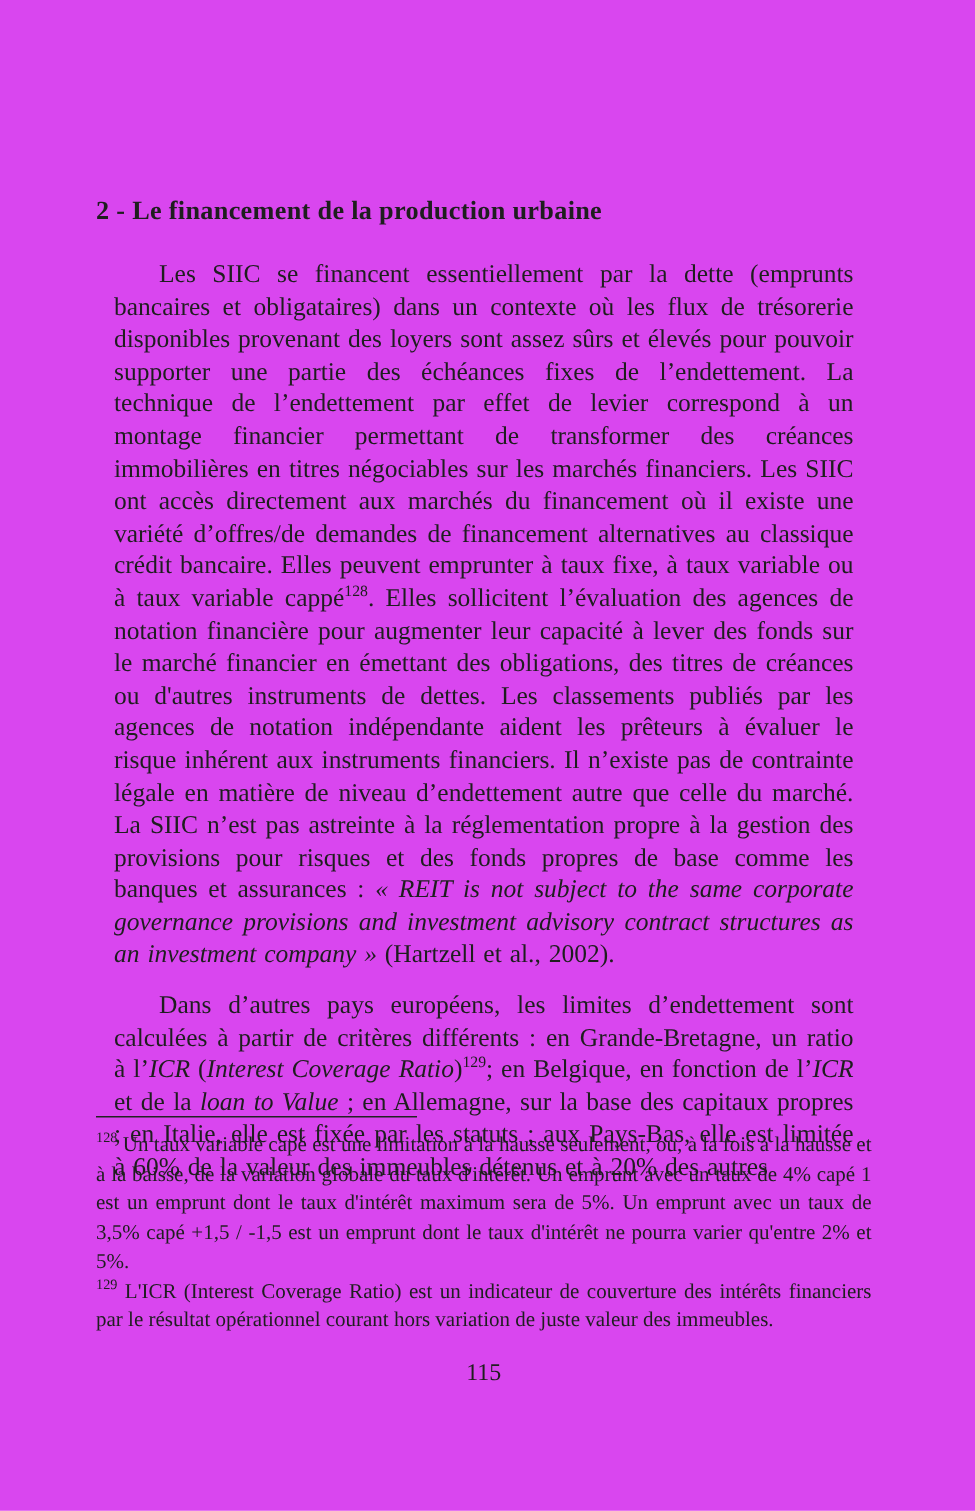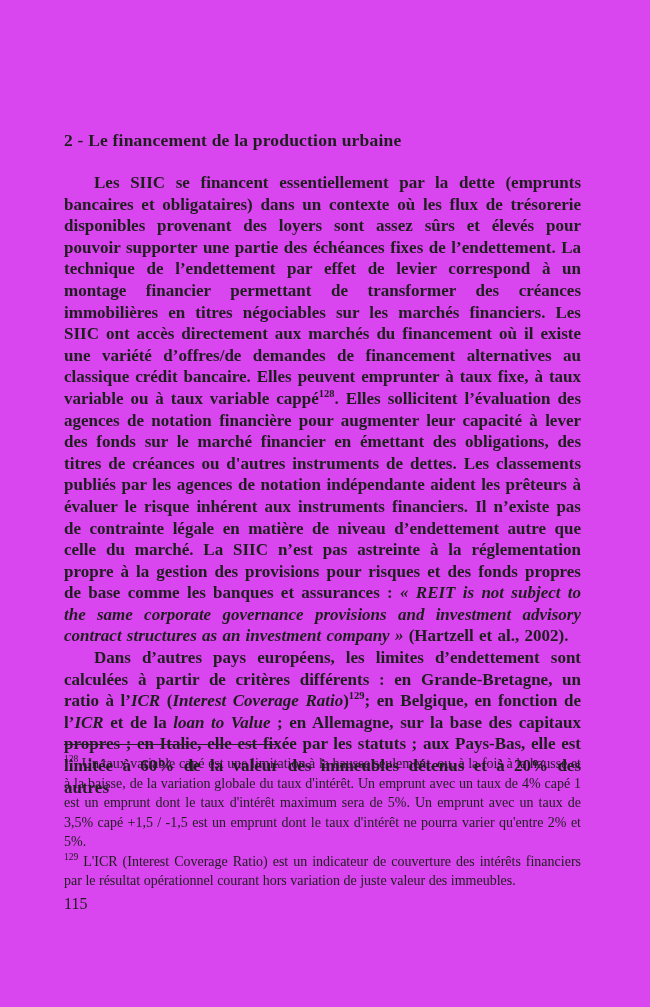--- a/index.html
+++ b/index.html
@@ -28,23 +28,22 @@
     font-size: 17.5px;
     font-weight: 700;
     margin: 0 0 21px 0;
     letter-spacing: 0.2px;
   }
   .body-para {
     font-size: 17px;
     line-height: 21.6px;
     text-align: justify;
     text-indent: 30px;
-    margin: 0;
+    margin: 12px;
     word-spacing: 1px;
-    font-weight: bold;
   }
   .body-para .it { font-style: italic; }
   .fnref {
     font-size: 10.5px;
     vertical-align: super;
     line-height: 0;
   }
   .bottom {
     position: absolute;
     left: 64px;
@@ -58,22 +57,23 @@
     margin: 0 0 9px 0;
   }
   .footnote {
     font-size: 14px;
     line-height: 19.5px;
     text-align: justify;
     margin: 0;
   }
   .footnote .fnref { font-size: 9.5px; }
   .page-number {
+    text-align: center;
     font-size: 16px;
-    margin-top: 4px;
+    margin-top: 16px;
   }
 </style>
 </head>
 <body>
 
 <div class="page">
 
   <div class="content">
 
     <h2 class="heading">2 - Le financement de la production urbaine</h2>

